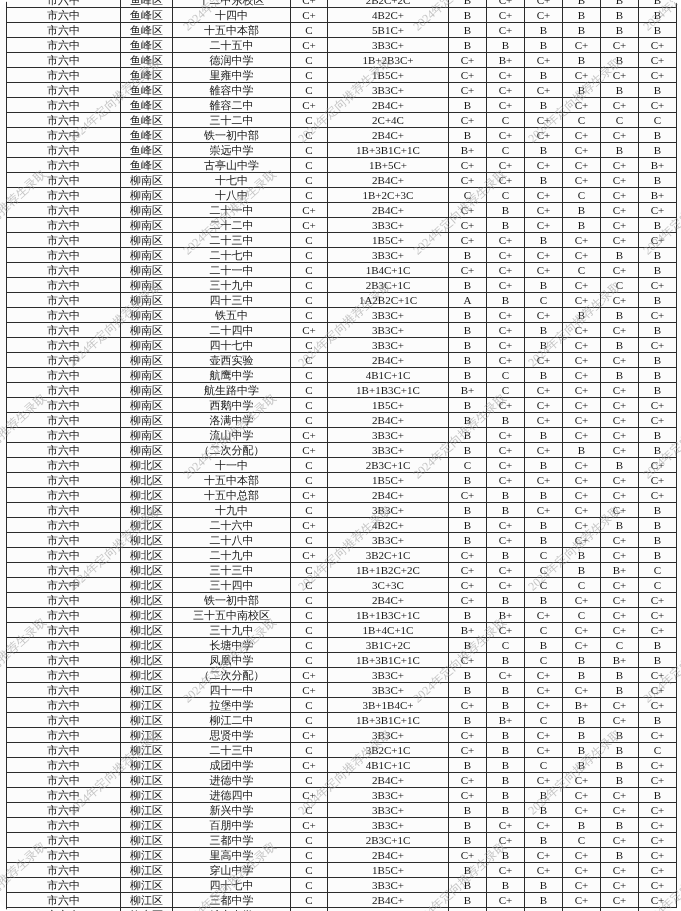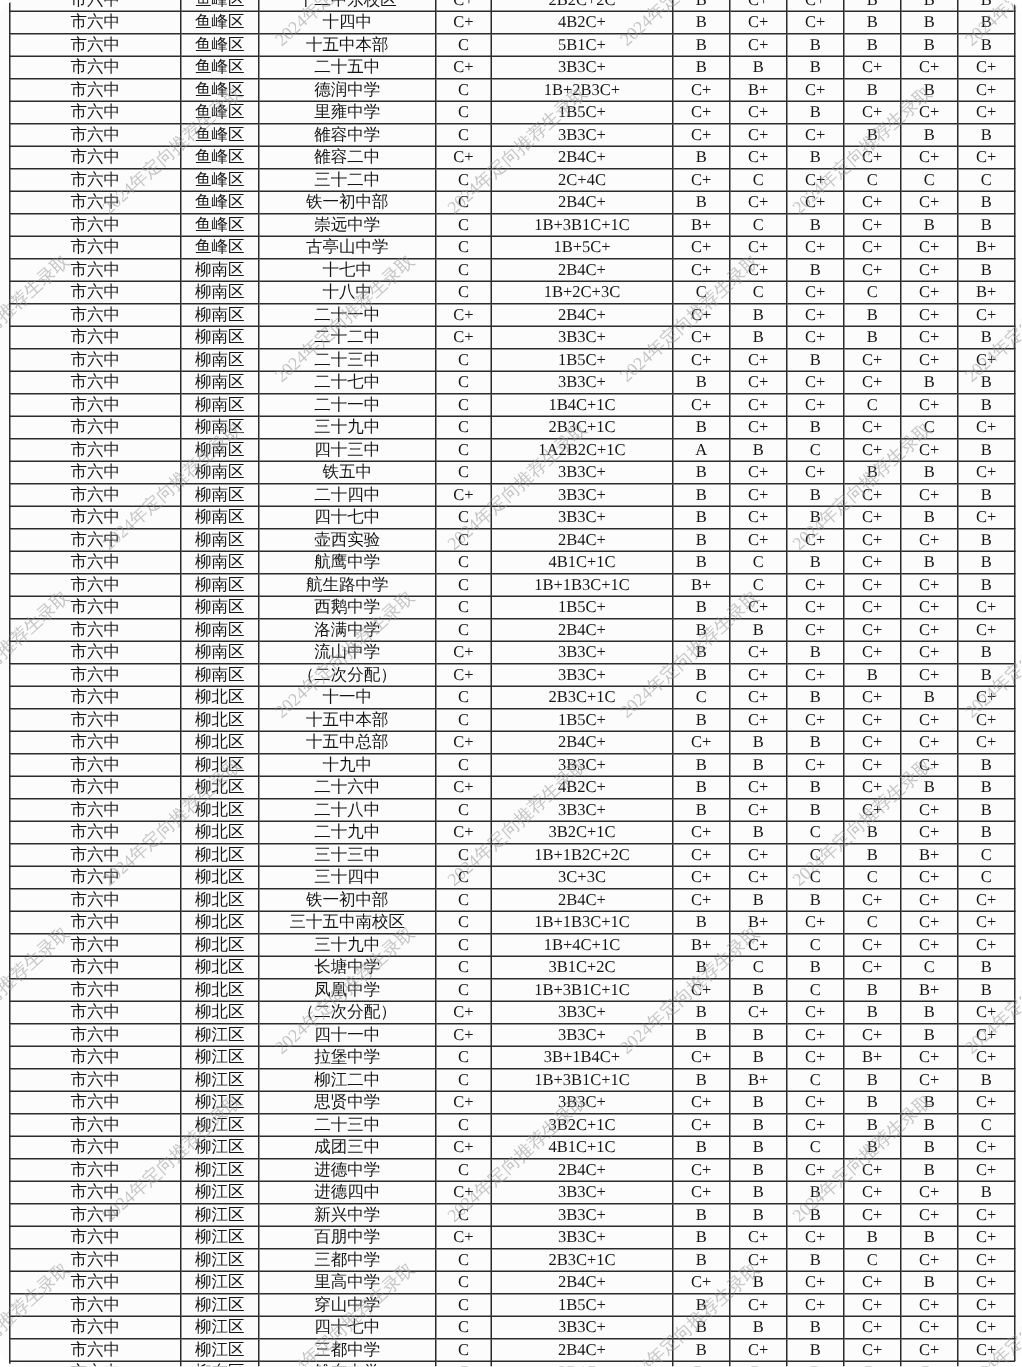--- a/index.html
+++ b/index.html
@@ -723,21 +723,21 @@
           <td>C+</td>
           <td>B</td>
           <td>C+</td>
           <td>B</td>
           <td>B</td>
           <td>C</td>
         </tr>
         <tr>
           <td>市六中</td>
           <td>柳江区</td>
-          <td>成团三中</td>
+          <td>成团中学</td>
           <td>C+</td>
           <td>4B1C+1C</td>
           <td>B</td>
           <td>B</td>
           <td>C</td>
           <td>B</td>
           <td>B</td>
           <td>C+</td>
         </tr>
         <tr>

